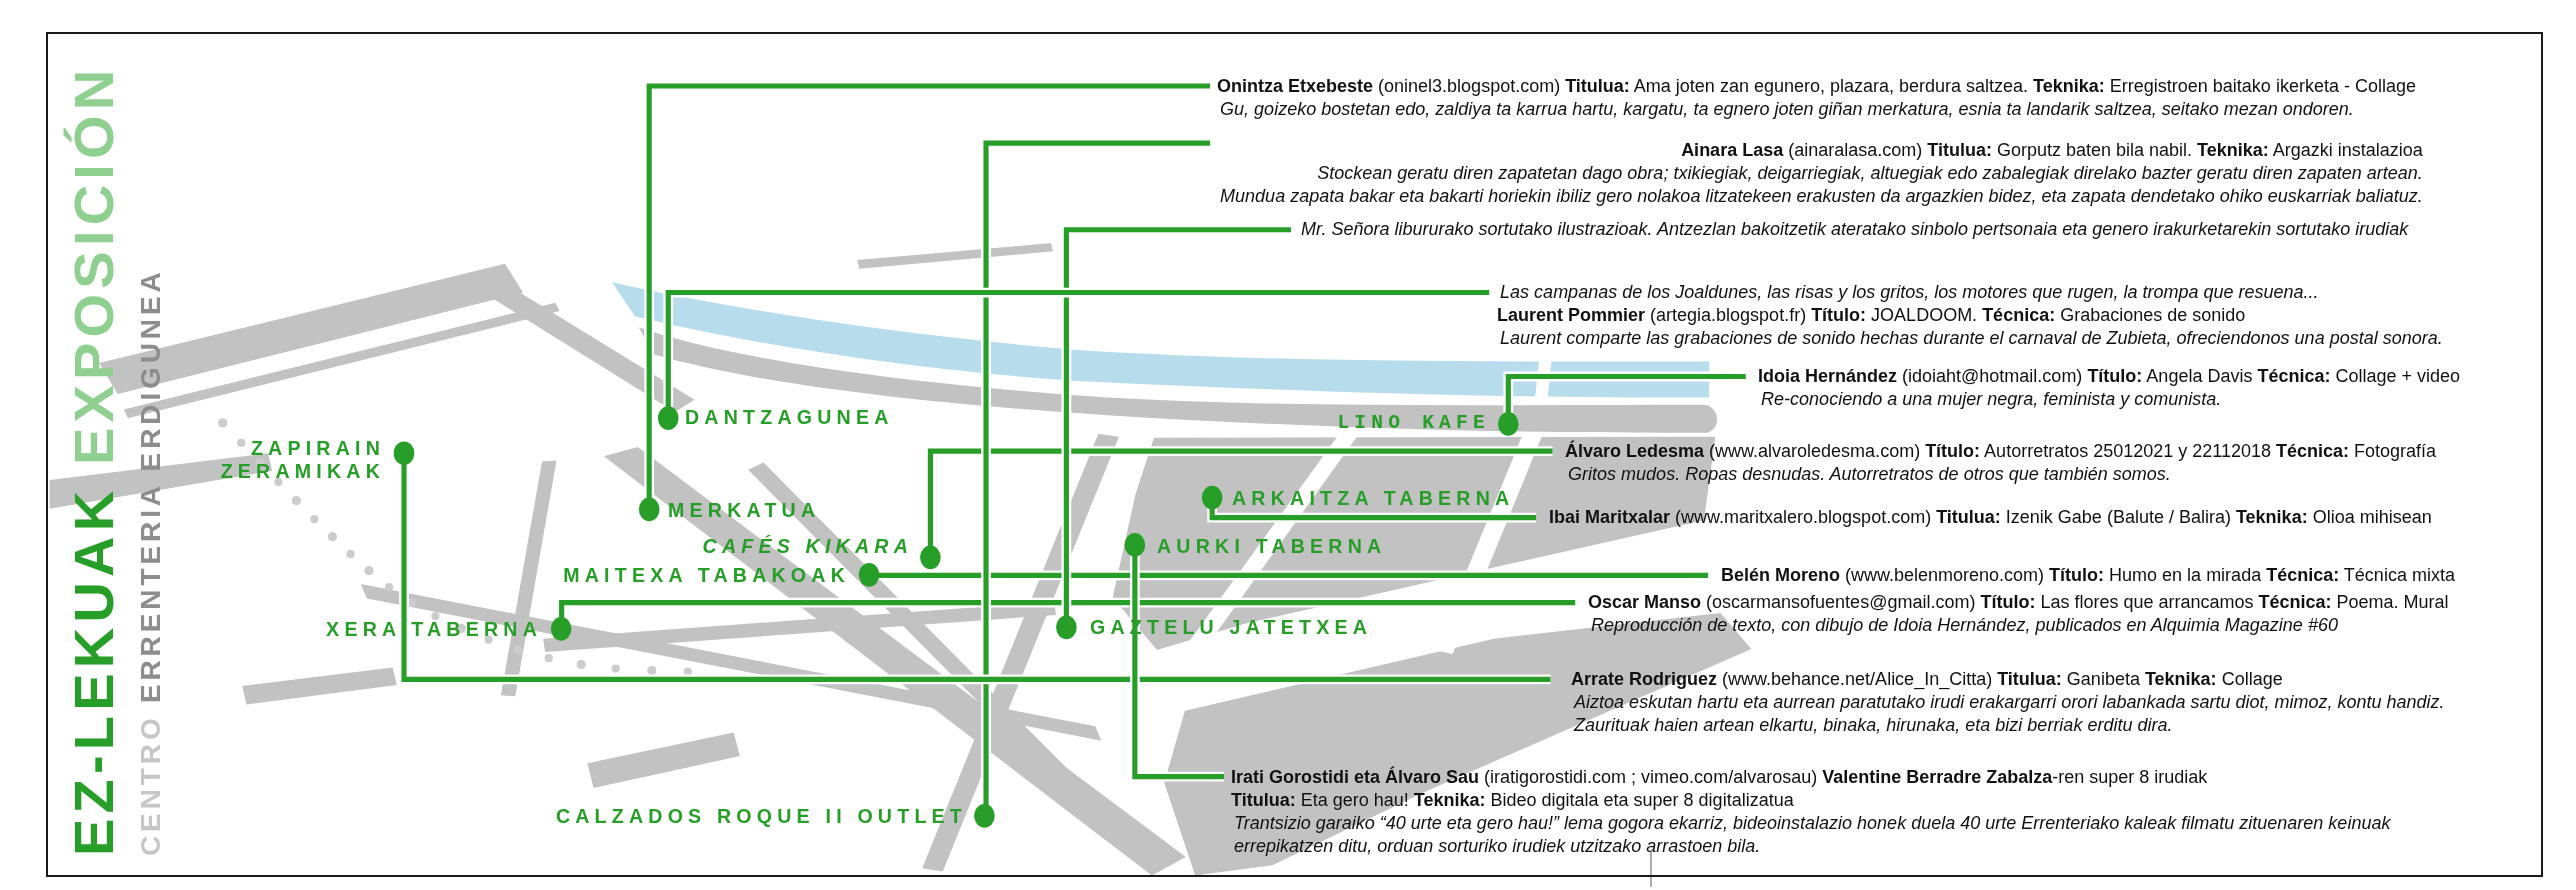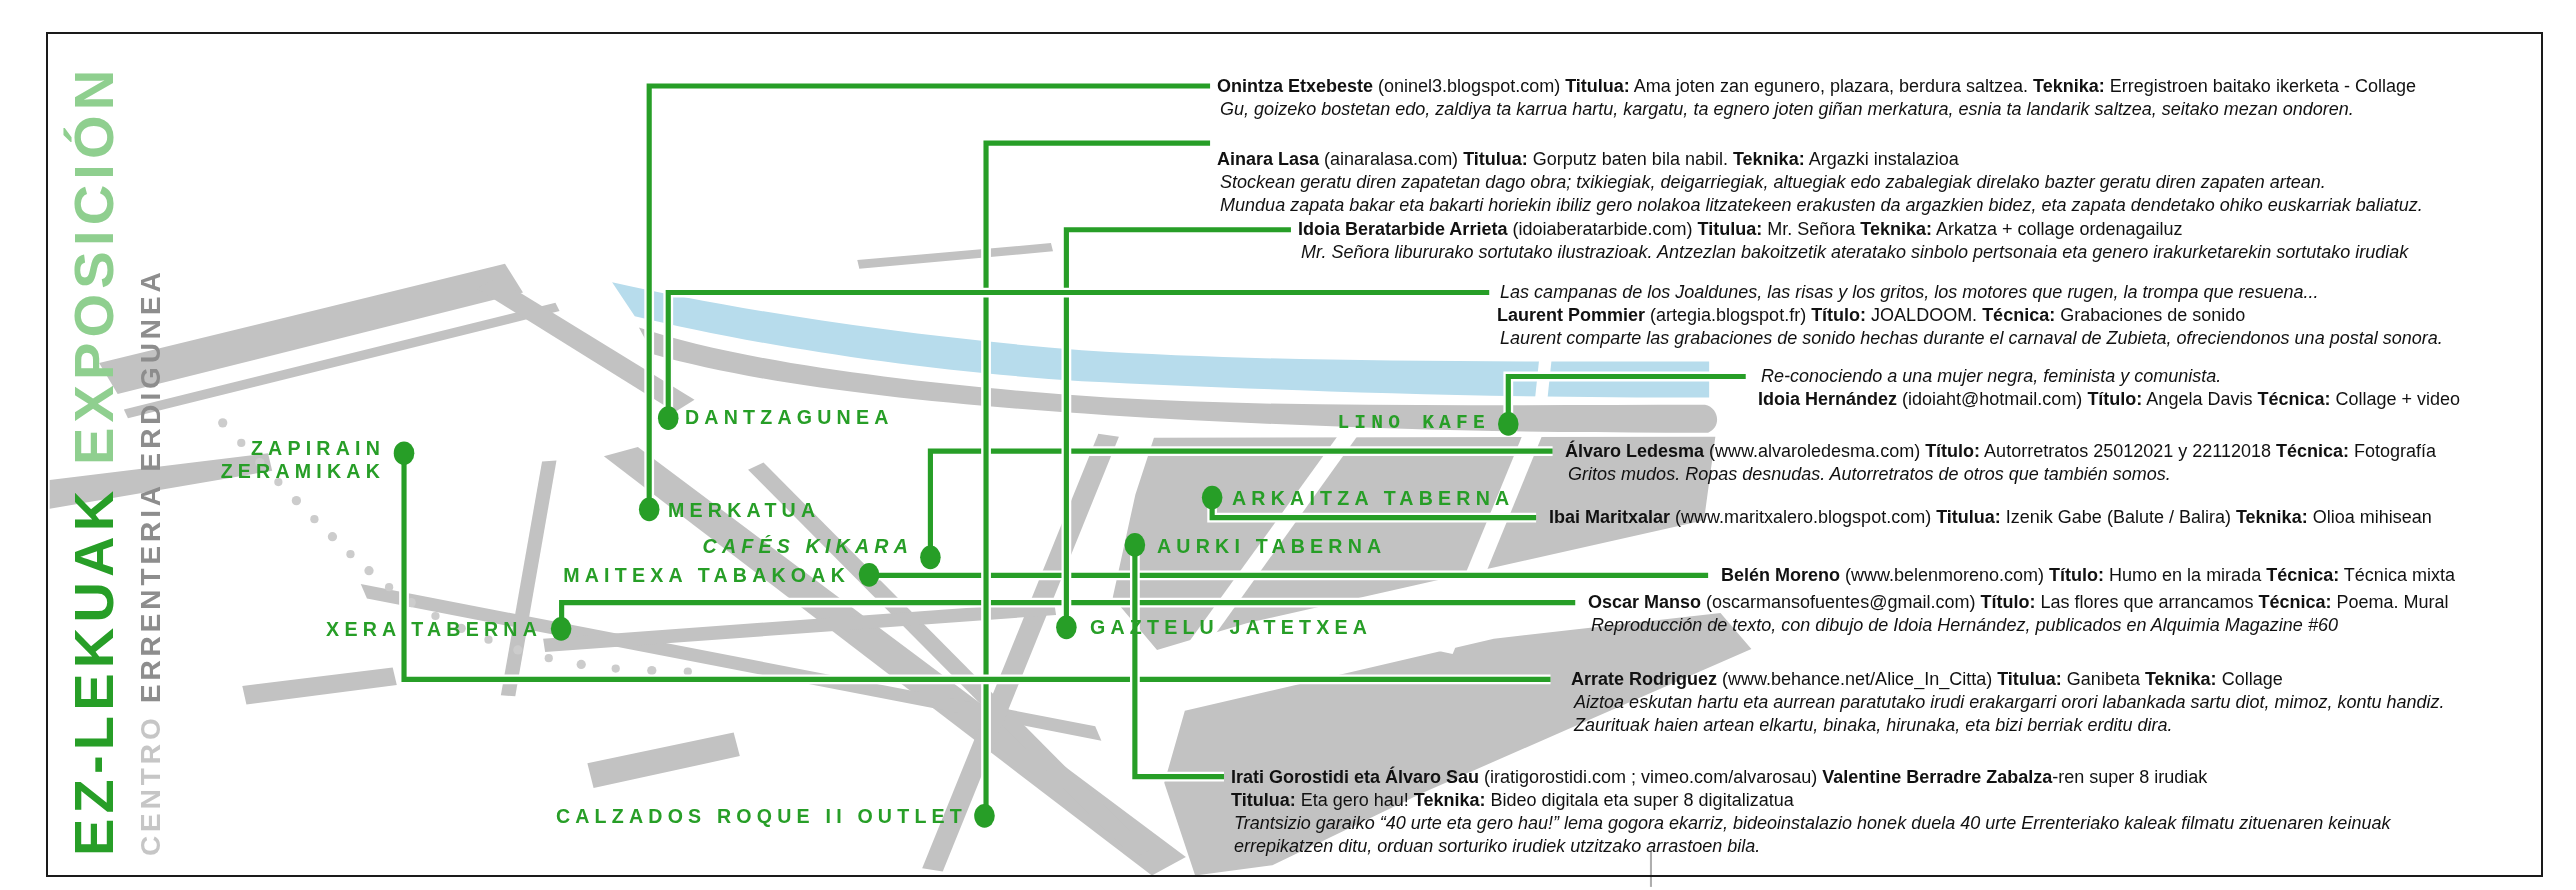--- a/index.html
+++ b/index.html
@@ -166,37 +166,36 @@
       </div>
       <div class="maplabel r" style="top: 805px; right: 1619px; margin-left: 29px;">
         <div>CALZADOS ROQUE II OUTLET</div>
       </div>
     </div>
   <div id="entries">
       <div class="entry" style="left: 1217px; top: 75px;">
         <div class="line"><span class="b">Onintza Etxebeste</span><span> (oninel3.blogspot.com) </span><span class="b">Titulua:</span><span> Ama joten zan egunero, plazara, berdura saltzea. </span><span class="b">Teknika:</span><span> Erregistroen baitako ikerketa - Collage</span></div>
         <div class="line it"><span>Gu, goizeko bostetan edo, zaldiya ta karrua hartu, kargatu, ta egnero joten giñan merkatura, esnia ta landarik saltzea, seitako mezan ondoren.</span></div>
       </div>
-      <div class="entry" style="left: 1217px; top: 148px;">
+      <div class="entry" style="left: 1217px; top: 139px; text-align: right;">
         <div class="line"><span class="b">Ainara Lasa</span><span> (ainaralasa.com) </span><span class="b">Titulua:</span><span> Gorputz baten bila nabil. </span><span class="b">Teknika:</span><span> Argazki instalazioa</span></div>
         <div class="line it"><span>Stockean geratu diren zapatetan dago obra; txikiegiak, deigarriegiak, altuegiak edo zabalegiak direlako bazter geratu diren zapaten artean.</span></div>
         <div class="line it"><span>Mundua zapata bakar eta bakarti horiekin ibiliz gero nolakoa litzatekeen erakusten da argazkien bidez, eta zapata dendetako ohiko euskarriak baliatuz.</span></div>
       </div>
       <div class="entry" style="left: 1298px; top: 218px;">
-        <div class="line"><span class="b">Idoia Beratarbide Arrieta</span><span> (idoiaberatarbide.com) </span><span class="b">Titulua:</span><span> Mr. Señora </span><span class="b">Teknika:</span><span> Arkatza + collage ordenagailuz</span></div>
         <div class="line it"><span>Mr. Señora libururako sortutako ilustrazioak. Antzezlan bakoitzetik ateratako sinbolo pertsonaia eta genero irakurketarekin sortutako irudiak</span></div>
       </div>
       <div class="entry" style="left: 1497px; top: 281px;">
         <div class="line it"><span>Las campanas de los Joaldunes, las risas y los gritos, los motores que rugen, la trompa que resuena...</span></div>
         <div class="line"><span class="b">Laurent Pommier</span><span> (artegia.blogspot.fr) </span><span class="b">Título:</span><span> JOALDOOM. </span><span class="b">Técnica:</span><span> Grabaciones de sonido</span></div>
         <div class="line it"><span>Laurent comparte las grabaciones de sonido hechas durante el carnaval de Zubieta, ofreciendonos una postal sonora.</span></div>
       </div>
       <div class="entry" style="left: 1758px; top: 365px;">
+        <div class="line"><span class="b">Idoia Hernández</span><span> (idoiaht@hotmail.com) </span><span class="b">Título:</span><span> Angela Davis </span><span class="b">Técnica:</span><span> Collage + video</span></div>
         <div class="line it"><span>Re-conociendo a una mujer negra, feminista y comunista.</span></div>
-        <div class="line"><span class="b">Idoia Hernández</span><span> (idoiaht@hotmail.com) </span><span class="b">Título:</span><span> Angela Davis </span><span class="b">Técnica:</span><span> Collage + video</span></div>
       </div>
       <div class="entry" style="left: 1565px; top: 440px;">
         <div class="line"><span class="b">Álvaro Ledesma</span><span> (www.alvaroledesma.com) </span><span class="b">Título:</span><span> Autorretratos 25012021 y 22112018 </span><span class="b">Técnica:</span><span> Fotografía</span></div>
         <div class="line it"><span>Gritos mudos. Ropas desnudas. Autorretratos de otros que también somos.</span></div>
       </div>
       <div class="entry" style="left: 1549px; top: 506px;">
         <div class="line"><span class="b">Ibai Maritxalar</span><span> (www.maritxalero.blogspot.com) </span><span class="b">Titulua:</span><span> Izenik Gabe (Balute / Balira) </span><span class="b">Teknika:</span><span> Olioa mihisean</span></div>
       </div>
       <div class="entry" style="left: 1721px; top: 564px;">
         <div class="line"><span class="b">Belén Moreno</span><span> (www.belenmoreno.com) </span><span class="b">Título:</span><span> Humo en la mirada </span><span class="b">Técnica:</span><span> Técnica mixta</span></div>

